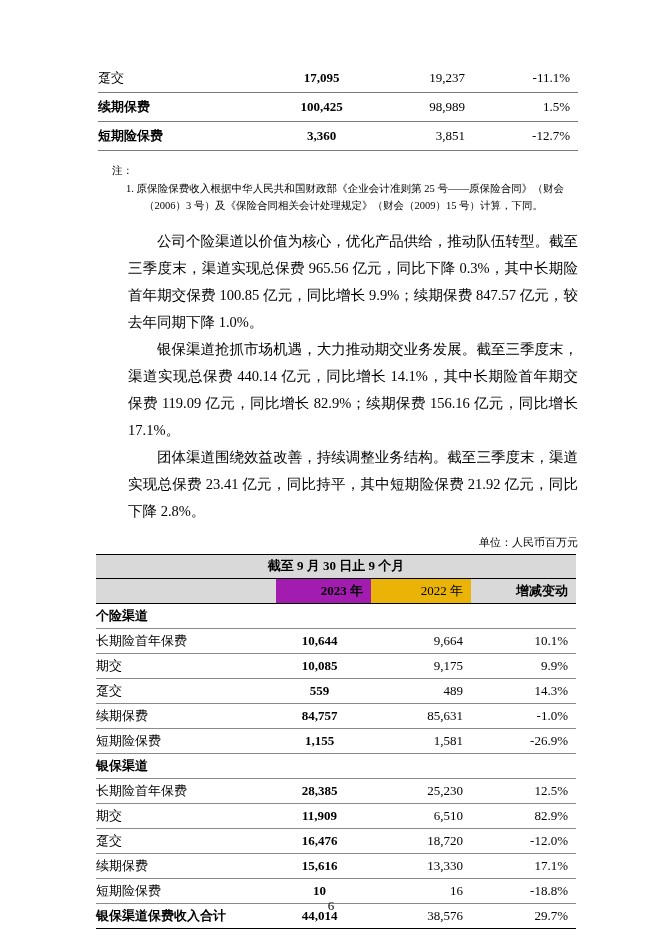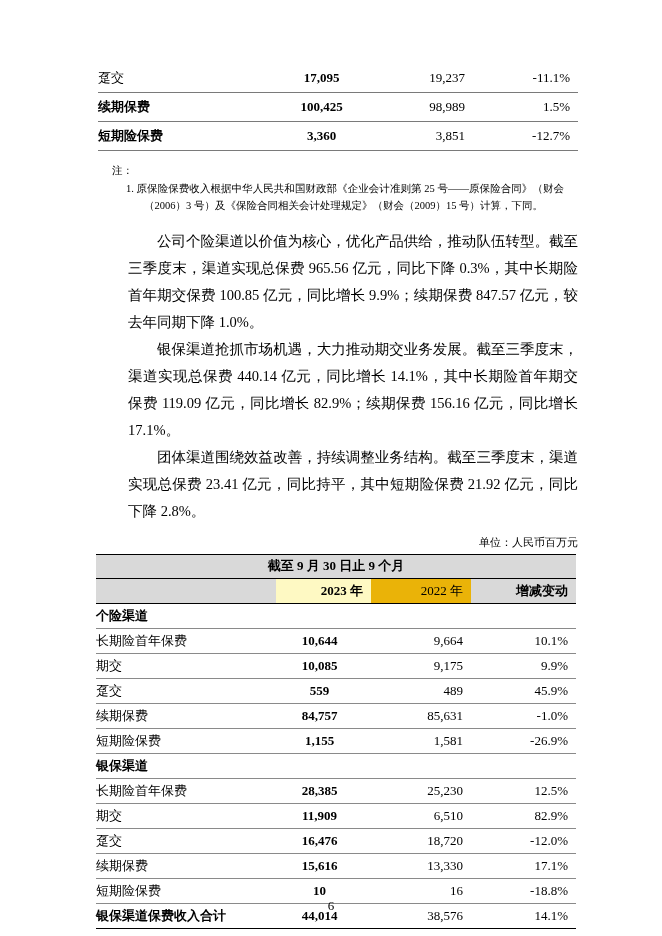--- a/index.html
+++ b/index.html
@@ -122,21 +122,21 @@
         <col class="c-2023">
         <col class="c-2022">
         <col class="c-change">
     </colgroup>
     <thead>
       <tr class="title-row">
         <th colspan="4" style="background: rgb(217, 217, 217);">截至 9 月 30 日止 9 个月</th>
       </tr>
       <tr class="cols-row">
         <th style="background: rgb(217, 217, 217);"></th>
-        <th class="h-num h2023" style="background: #fef9c3;">2023 年</th>
+        <th class="h-num h2023" style="background: #a21caf;">2023 年</th>
         <th class="h-num h2022" style="background: #eab308;">2022 年</th>
         <th class="h-num hchange" style="background: rgb(217, 217, 217);">增减变动</th>
       </tr>
     </thead>
     <tbody>
         <tr class="section">
           <td class="label indent-0">个险渠道</td>
           <td class="num v2023"></td>
           <td class="num v2022"></td>
           <td class="num change"></td>
@@ -150,21 +150,21 @@
         <tr class="data">
           <td class="label indent-2">期交</td>
           <td class="num v2023">10,085</td>
           <td class="num v2022">9,175</td>
           <td class="num change">9.9%</td>
         </tr>
         <tr class="data">
           <td class="label indent-2">趸交</td>
           <td class="num v2023">559</td>
           <td class="num v2022">489</td>
-          <td class="num change">45.9%</td>
+          <td class="num change">14.3%</td>
         </tr>
         <tr class="data">
           <td class="label indent-1">续期保费</td>
           <td class="num v2023">84,757</td>
           <td class="num v2022">85,631</td>
           <td class="num change">-1.0%</td>
         </tr>
         <tr class="data">
           <td class="label indent-1">短期险保费</td>
           <td class="num v2023">1,155</td>
@@ -204,20 +204,20 @@
         <tr class="data">
           <td class="label indent-1">短期险保费</td>
           <td class="num v2023">10</td>
           <td class="num v2022">16</td>
           <td class="num change">-18.8%</td>
         </tr>
         <tr class="total">
           <td class="label indent-1">银保渠道保费收入合计</td>
           <td class="num v2023">44,014</td>
           <td class="num v2022">38,576</td>
-          <td class="num change">14.1%</td>
+          <td class="num change">29.7%</td>
         </tr>
       </tbody>
   </table>
 
   <div class="page-number">6</div>
 
 </div>
 
 </body></html>

